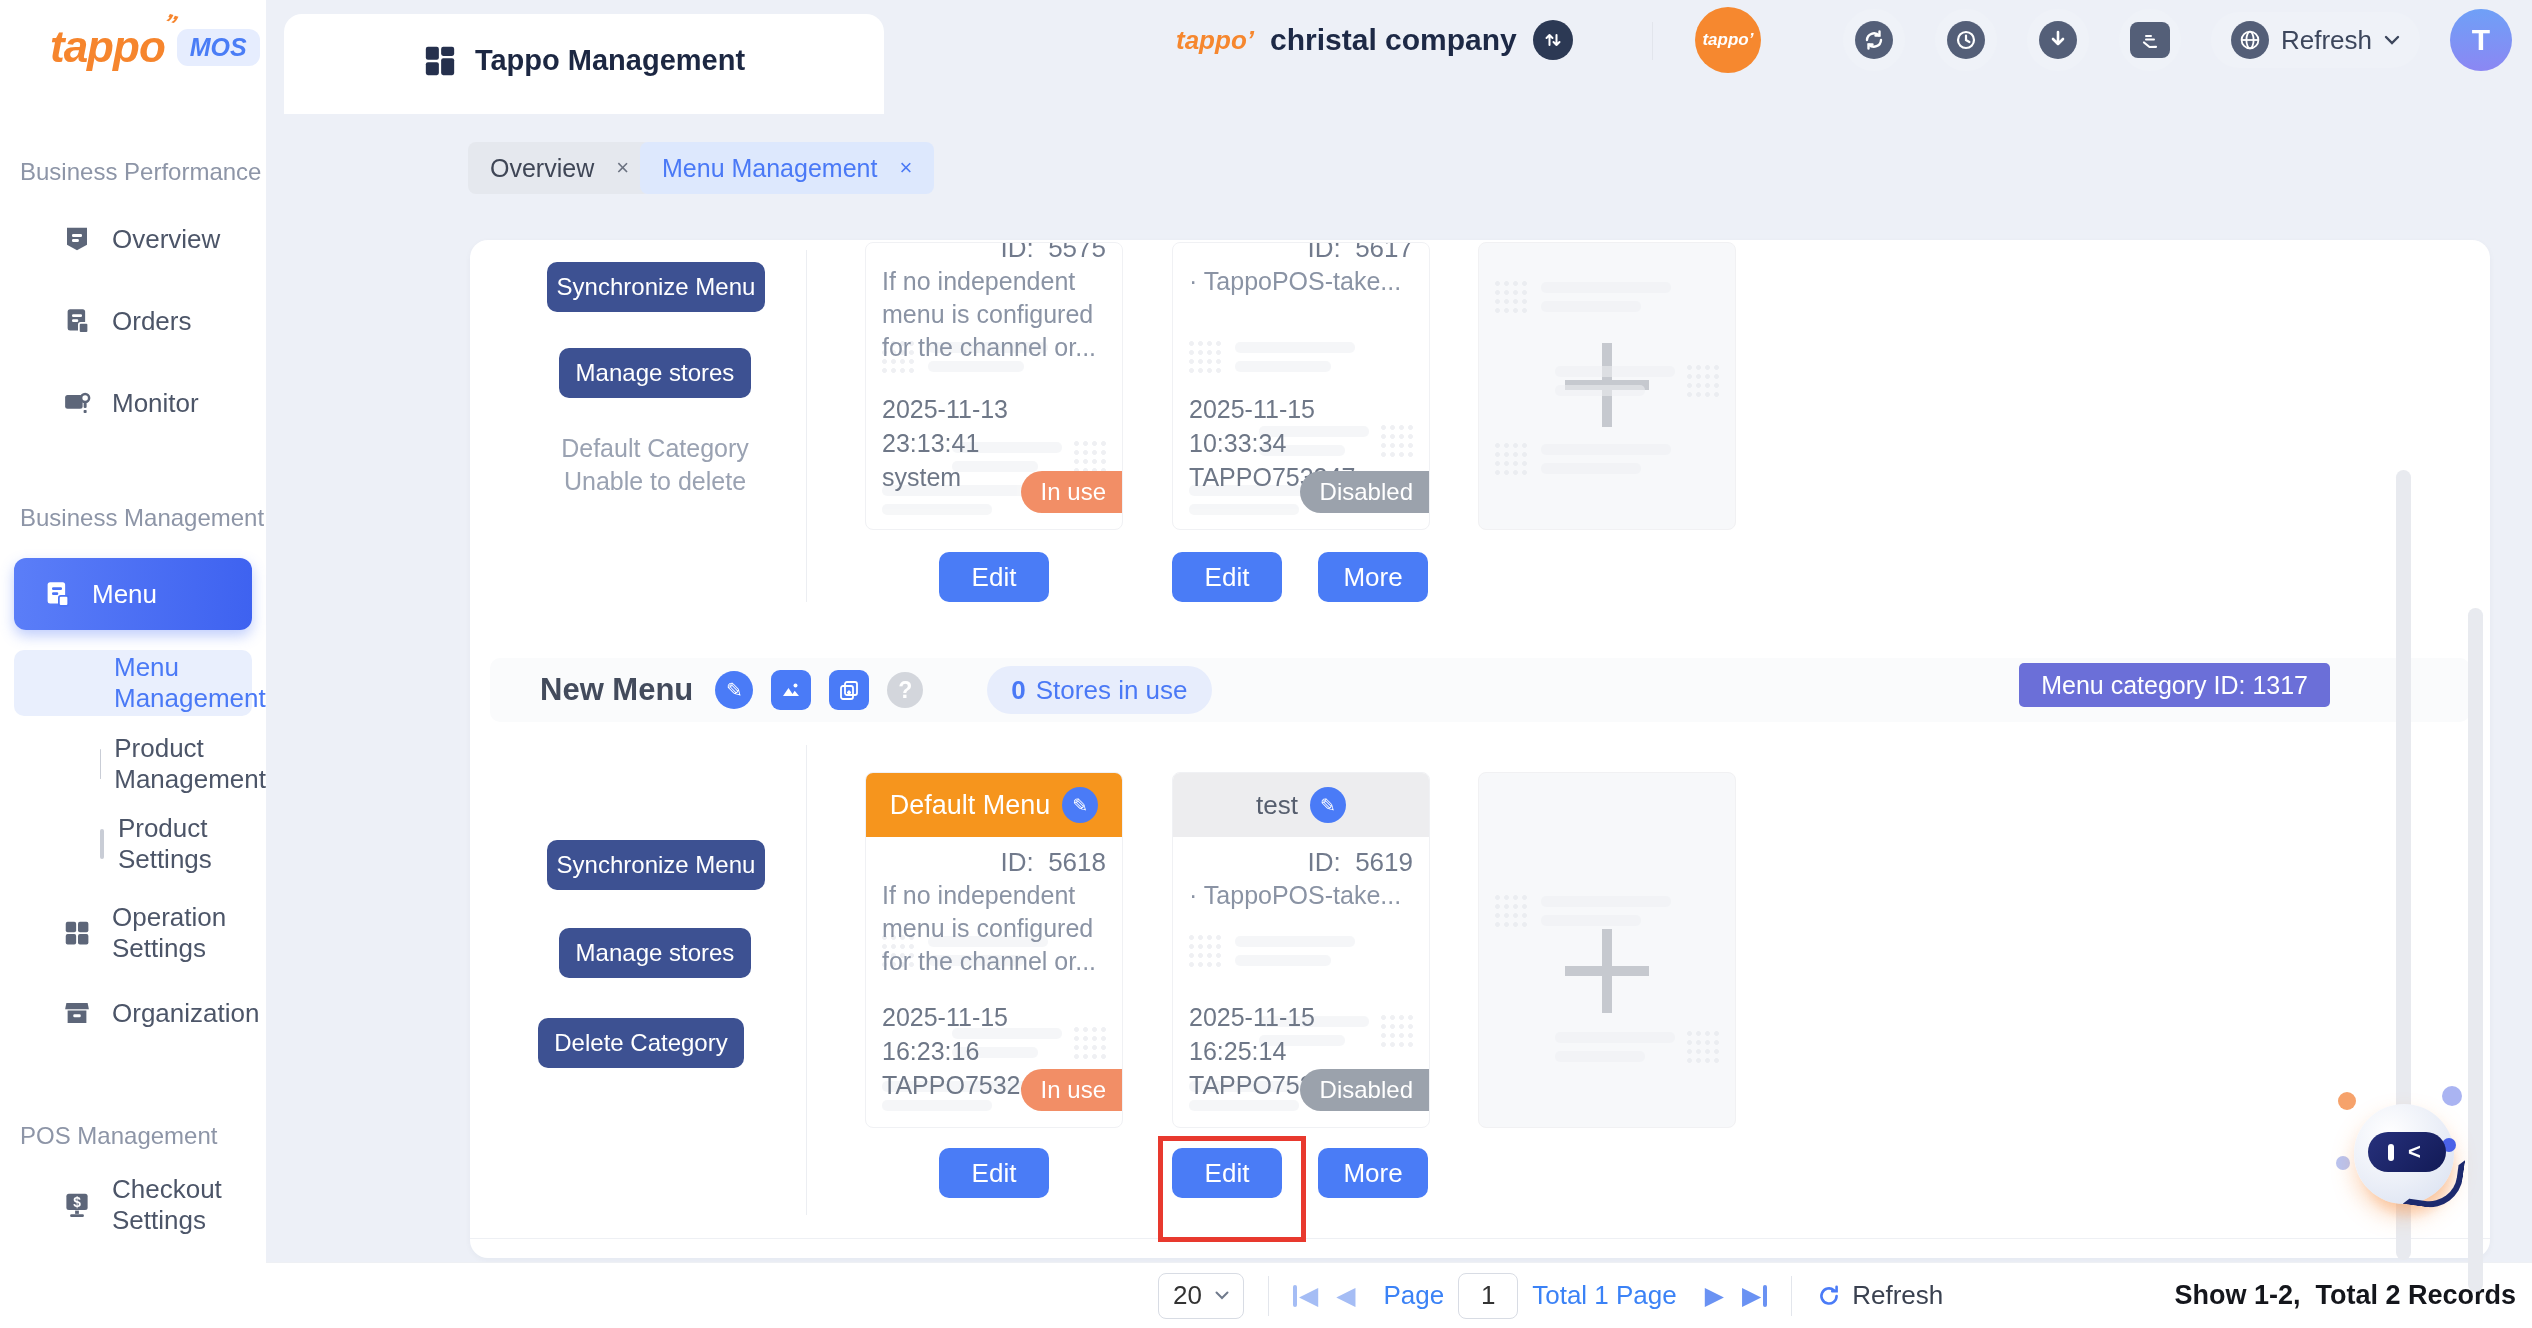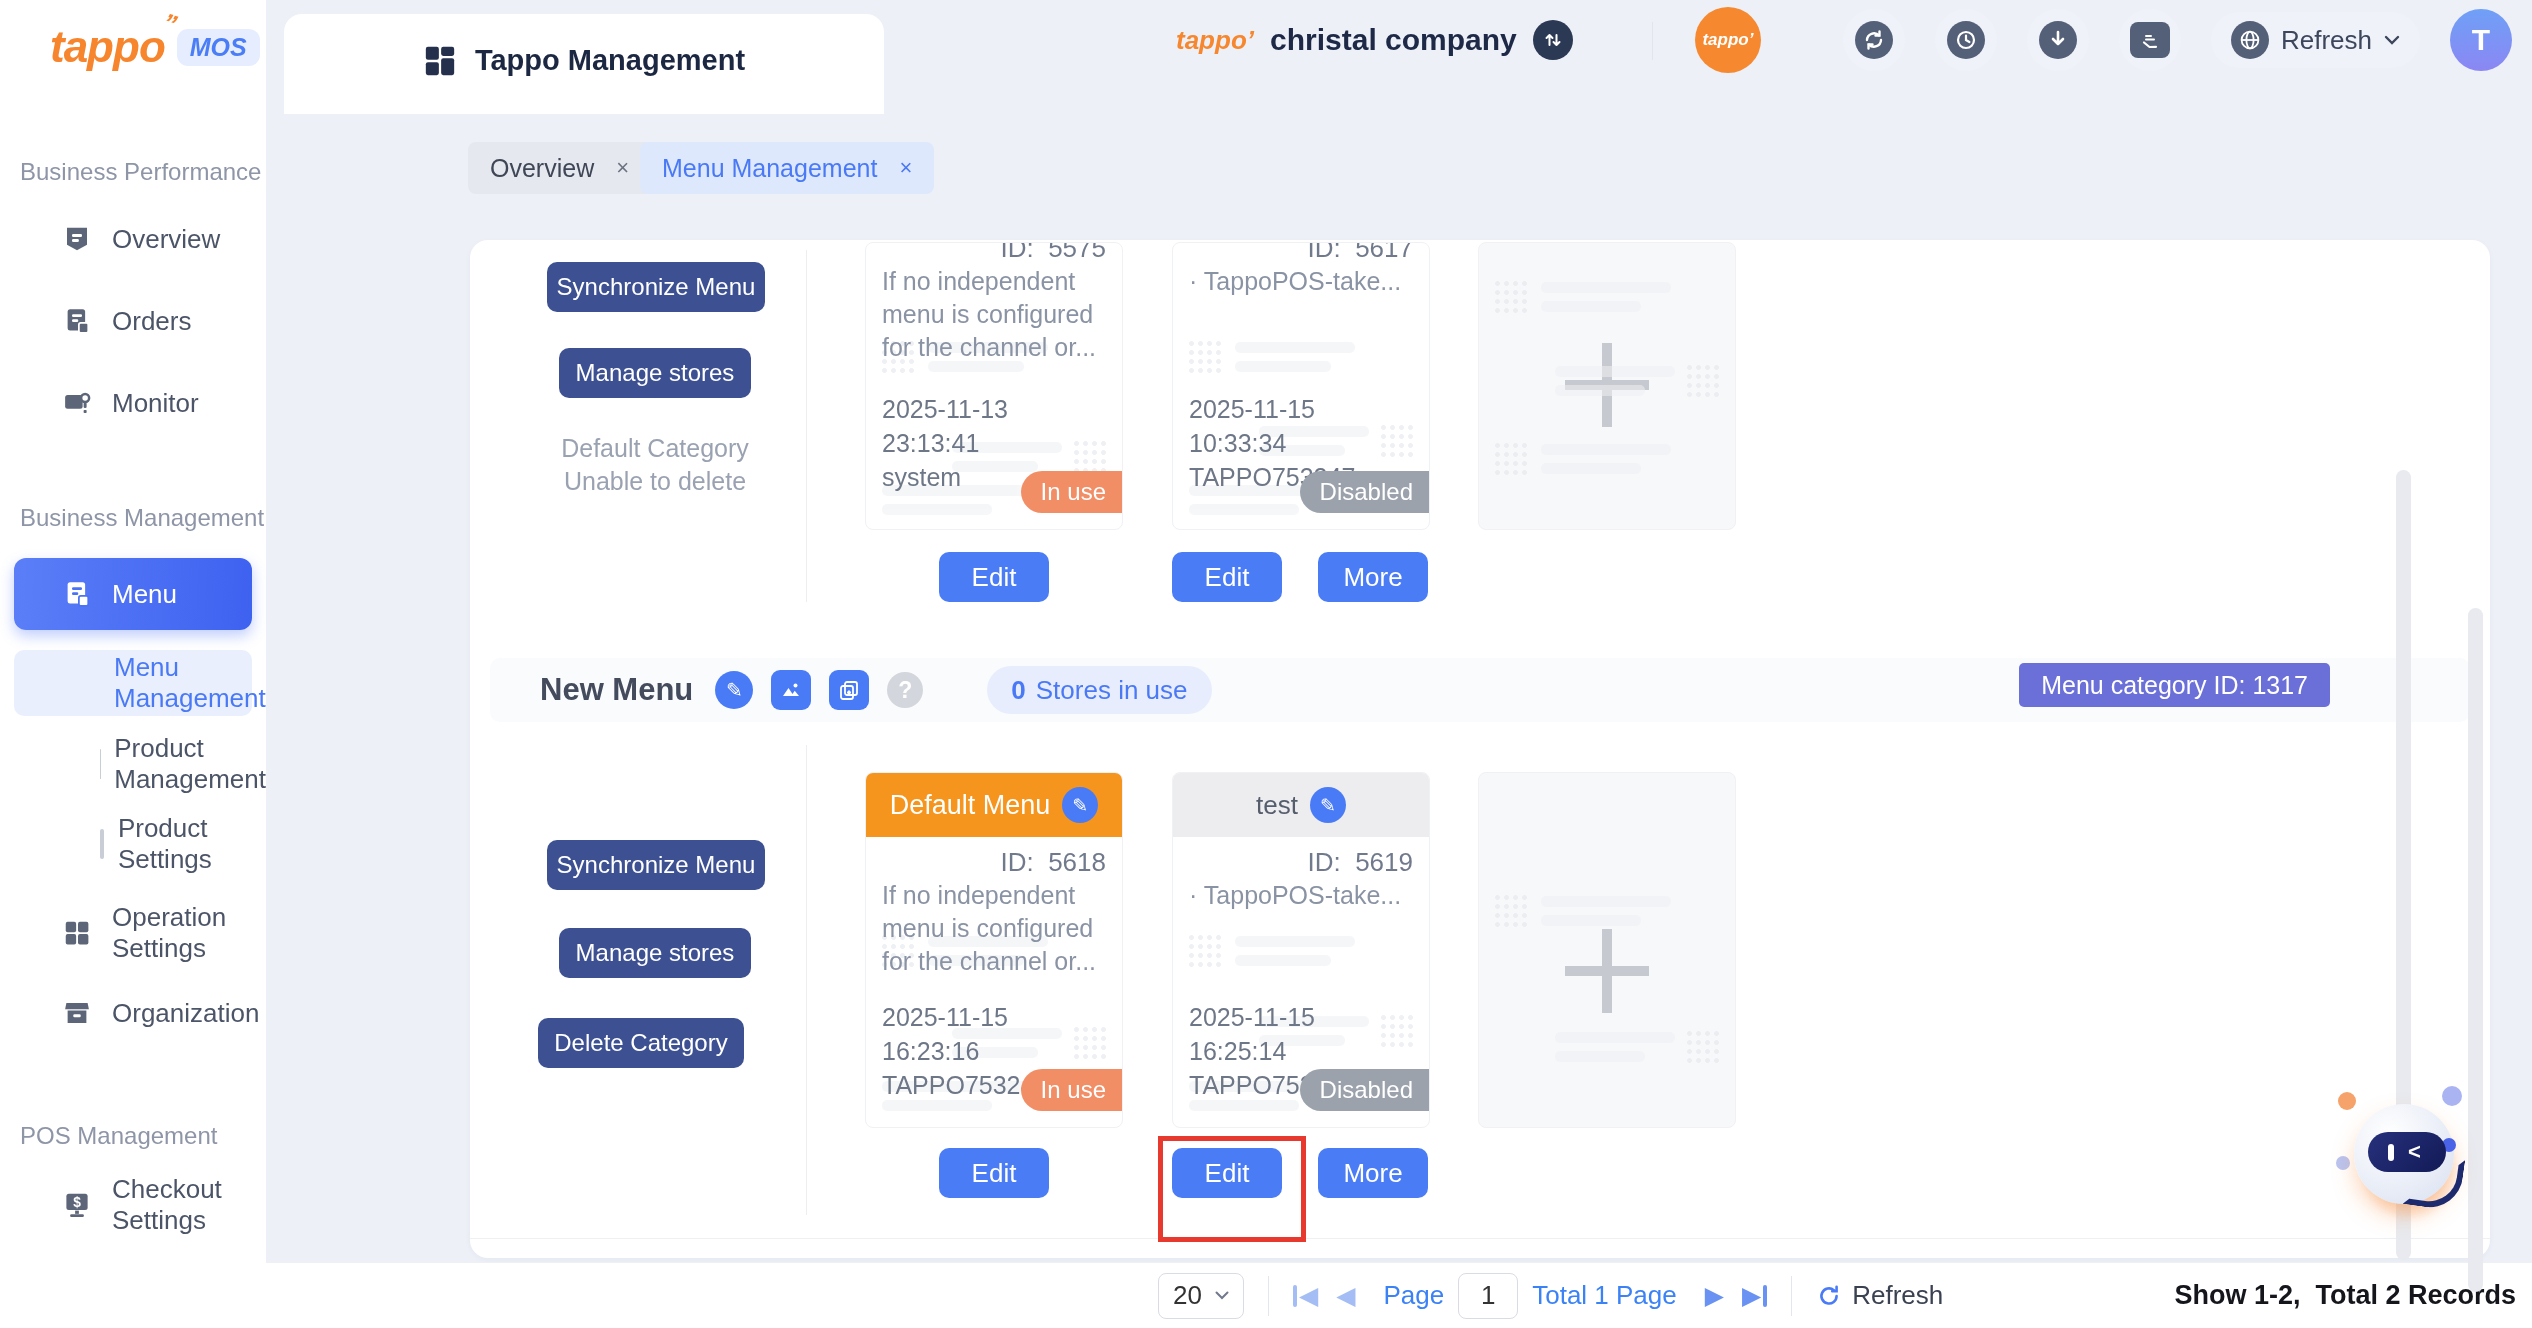--- a/index.html
+++ b/index.html
@@ -12,21 +12,21 @@
   .logo-word{font-size:44px;font-weight:bold;font-style:italic;color:#f6852d;letter-spacing:-1px;position:relative}
   .logo-acc{position:absolute;top:-14px;right:-10px;font-size:26px;color:#f6852d;transform:rotate(18deg)}
   .logo-badge{background:#e6edfe;color:#4a7df6;font-weight:800;font-style:italic;
               font-size:25px;padding:4px 13px;border-radius:11px}
   .nav-label{margin:0 0 0 20px;color:#8d95a7;font-size:24px}
   .nl-bp{margin-top:86px}.nl-bm{margin-top:72px}.nl-pos{margin-top:80px}
   .nav-item{display:flex;align-items:center;gap:20px;padding-left:62px;height:58px;
             color:#4c5568;font-size:26px;margin-top:24px;cursor:pointer}
   .nav-item svg{flex:0 0 auto}
   .nav-item.selected{background:linear-gradient(93deg,#5b7ef8,#3e62f0);color:#fff;
-            border-radius:12px;margin:26px 14px 0 14px;padding-left:48px;height:72px;
+            border-radius:12px;margin:26px 14px 0 14px;padding-left:28px;height:72px;
             box-shadow:0 6px 14px rgba(74,114,246,.35)}
   .sub-item{display:flex;align-items:center;gap:14px;padding-left:100px;height:64px;
             color:#4c5568;font-size:26px;margin-top:16px;cursor:pointer}
   .sub-item .bar{width:5px;height:30px;border-radius:3px;background:#c9cdd6}
   .sub-item.active{background:#e9effd;border-radius:10px;margin:20px 14px 0 14px;
             padding-left:86px;height:66px;color:#4a79f6}
   .sub-item.active .bar{background:#4a79f6}
   .mt22{margin-top:22px}.mt28{margin-top:28px}.mt26{margin-top:26px}
 
   

